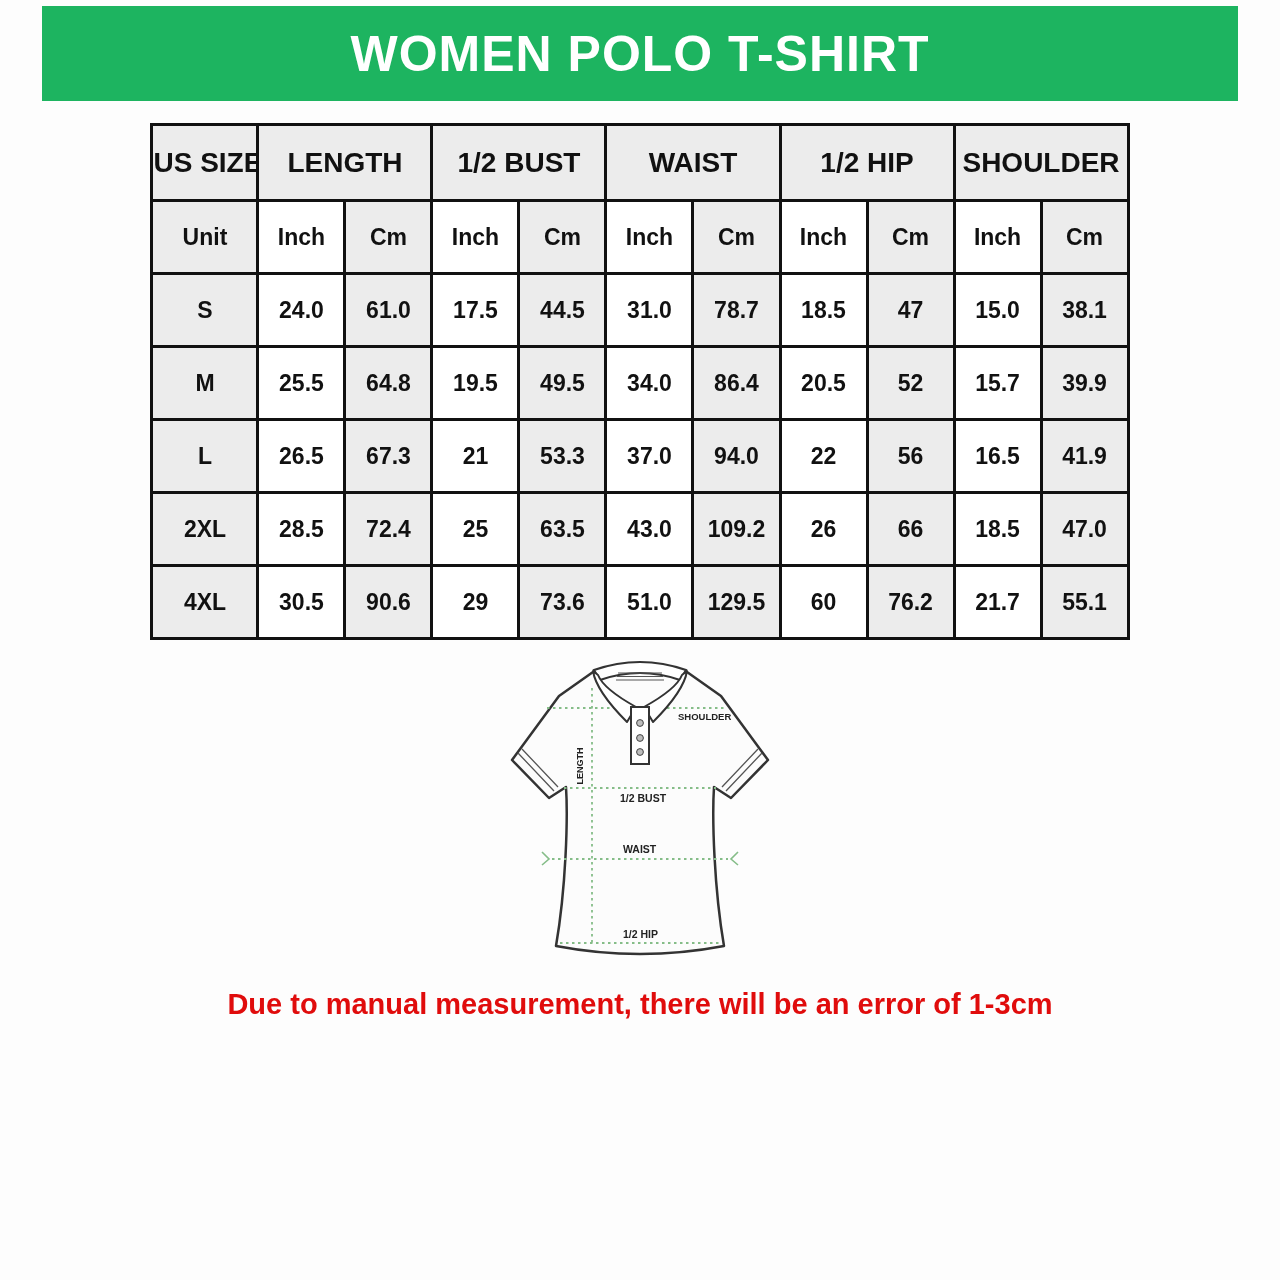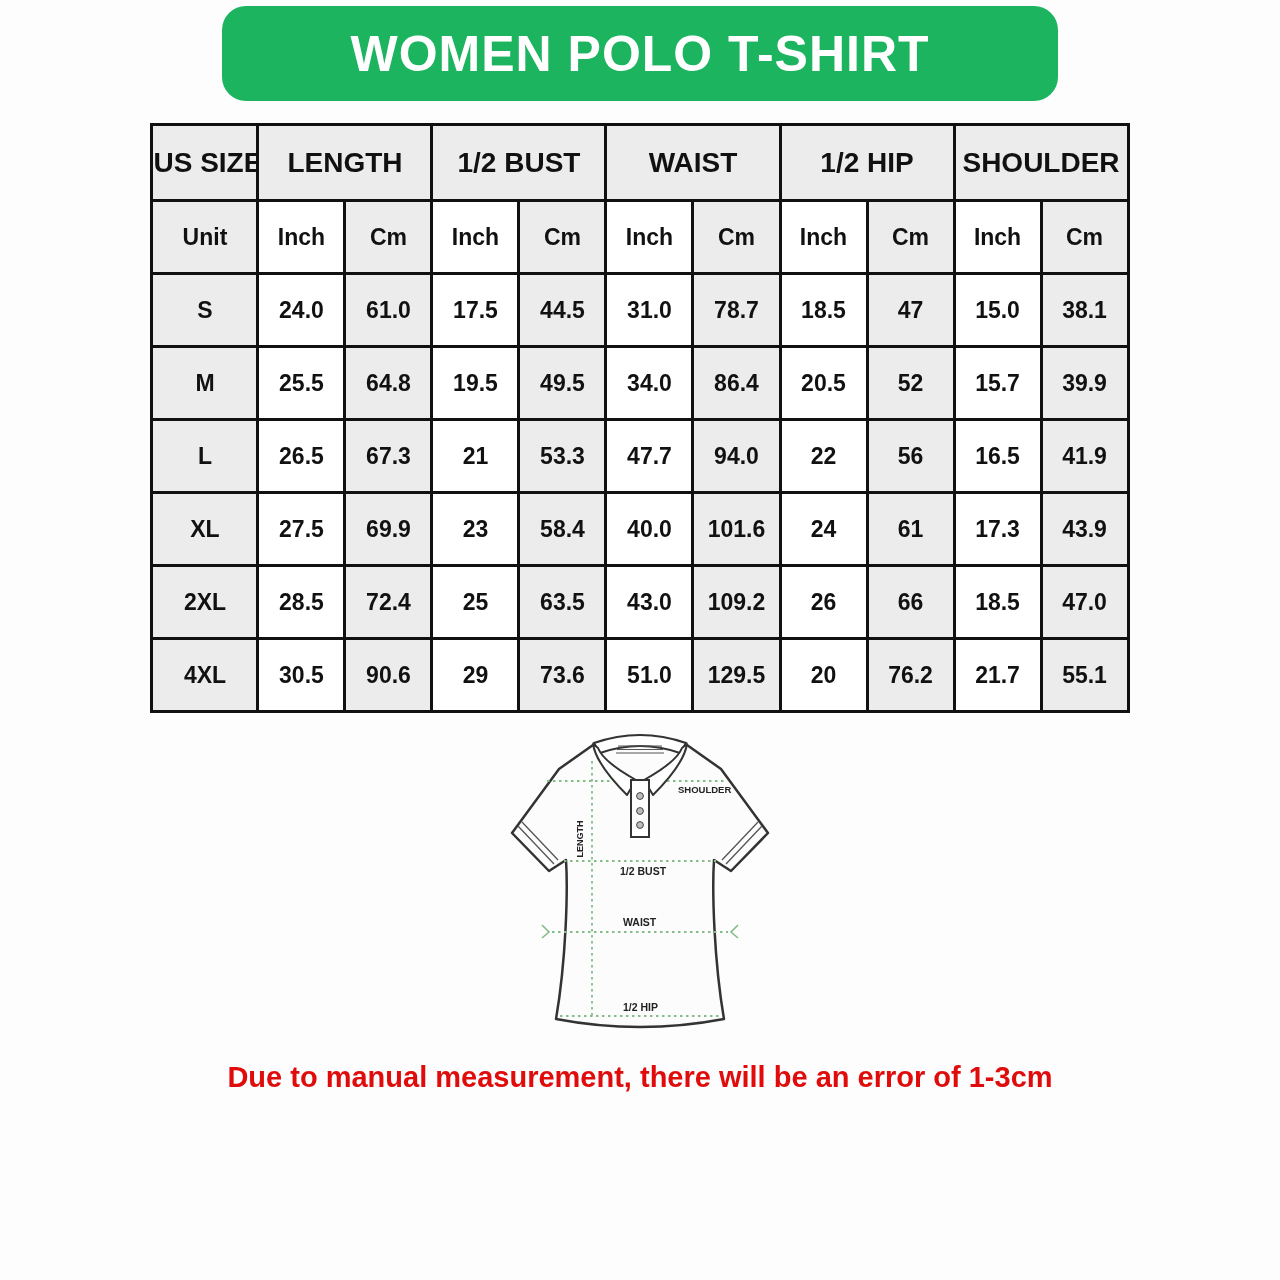--- a/index.html
+++ b/index.html
@@ -10,28 +10,27 @@
   }
   .page{
     position:relative;
     width:1280px;
     height:1280px;
     background:#fdfdfd;
     overflow:hidden;
   }
   
   .banner{
-    width:836px;
+    width:1196px;
     height:95px;
     margin:6px auto 0 auto;
     background:#1db460;
     display:flex;
     align-items:center;
     justify-content:center;
-    border-radius:24px;
   }
   .banner h1{
     margin:0;
     color:#ffffff;
     font-size:50px;
     font-weight:bold;
     letter-spacing:1px;
     white-space:nowrap;
   }
   
@@ -158,39 +157,26 @@
     <td>52</td>
     <td>15.7</td>
     <td>39.9</td>
   </tr>
         <tr class="alt">
     <td>L</td>
     <td>26.5</td>
     <td>67.3</td>
     <td>21</td>
     <td>53.3</td>
-    <td>47.7</td>
+    <td>37.0</td>
     <td>94.0</td>
     <td>22</td>
     <td>56</td>
     <td>16.5</td>
     <td>41.9</td>
-  </tr>
-        <tr class="alt">
-    <td>XL</td>
-    <td>27.5</td>
-    <td>69.9</td>
-    <td>23</td>
-    <td>58.4</td>
-    <td>40.0</td>
-    <td>101.6</td>
-    <td>24</td>
-    <td>61</td>
-    <td>17.3</td>
-    <td>43.9</td>
   </tr>
         <tr class="alt">
     <td>2XL</td>
     <td>28.5</td>
     <td>72.4</td>
     <td>25</td>
     <td>63.5</td>
     <td>43.0</td>
     <td>109.2</td>
     <td>26</td>
@@ -199,21 +185,21 @@
     <td>47.0</td>
   </tr>
         <tr class="alt">
     <td>4XL</td>
     <td>30.5</td>
     <td>90.6</td>
     <td>29</td>
     <td>73.6</td>
     <td>51.0</td>
     <td>129.5</td>
-    <td>20</td>
+    <td>60</td>
     <td>76.2</td>
     <td>21.7</td>
     <td>55.1</td>
   </tr>
       </tbody>
   </table>
 
   <figure class="diagram">
     <svg width="300" height="322" viewBox="0 0 300 322" xmlns="http://www.w3.org/2000/svg">
 

